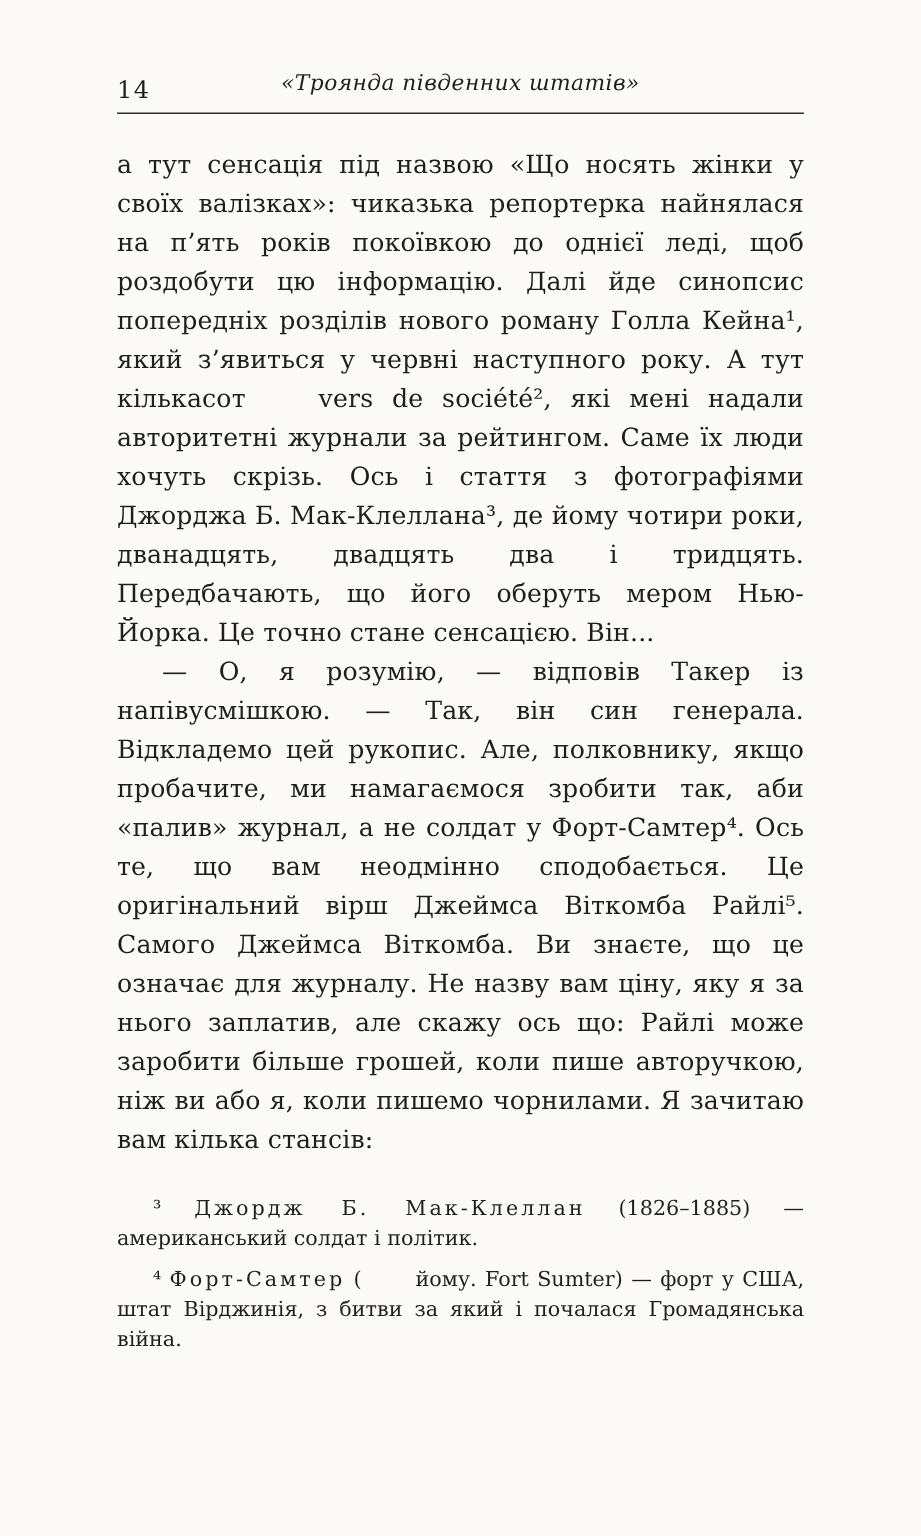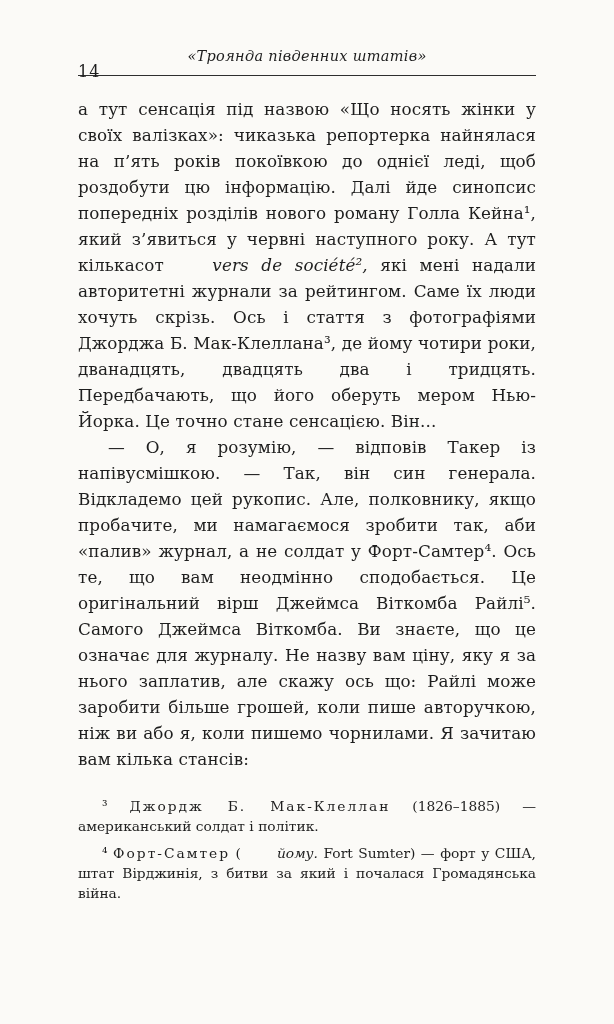--- a/index.html
+++ b/index.html
@@ -9,21 +9,21 @@
     margin:0 auto;
     background:#fbfaf7;
     color:#1e1e1e;
     font-family:"DejaVu Serif", serif;
     box-sizing:border-box;
     padding:46px 78px 0 78px;
     overflow:hidden;
   }
   .header{position:relative;height:22px;}
   .pagenum{
-    position:absolute;left:0;top:16px;
+    position:absolute;left:0;top:4px;
     font-size:16px;letter-spacing:1px;
   }
   .running{
     display:block;text-align:center;
     font-style:italic;font-size:14.5px;
     padding-top:2px;letter-spacing:0.3px;
   }
   .rule{
     border:none;border-top:1px solid #2e2e2e;
     margin:7px 0 20px 0;
@@ -37,21 +37,21 @@
   }
   .body p.para.indent{text-indent:30px;}
   .footnotes{margin-top:24px;}
   .footnotes p.fn{
     margin:0 0 7px 0;
     font-size:13.8px;
     line-height:20px;
     text-align:justify;
   }
   .footnotes p.fn.indent{text-indent:24px;}
-  .it{font-style:italic;margin-left:36px;}
+  .it{margin-left:36px;}
   .sp{letter-spacing:2px;}
 </style>
 </head>
 <body>
 
 <div class="page">
   <div class="header">
     <span class="pagenum">14</span>
     <span class="running">«Троянда південних штатів»</span>
   </div>

